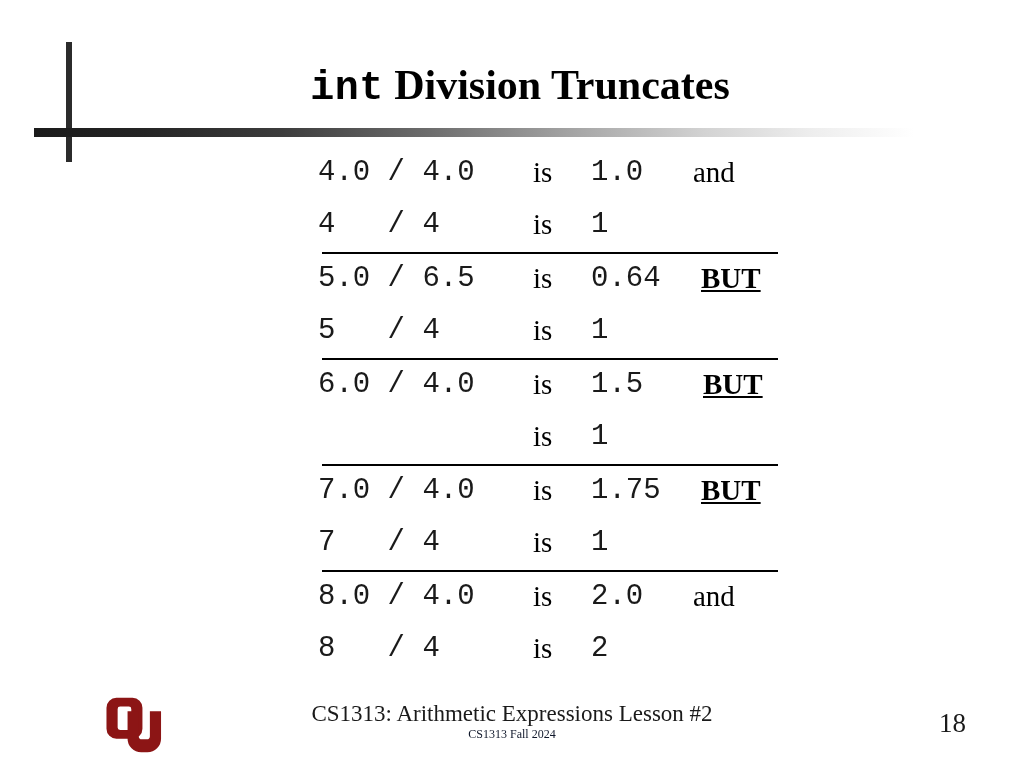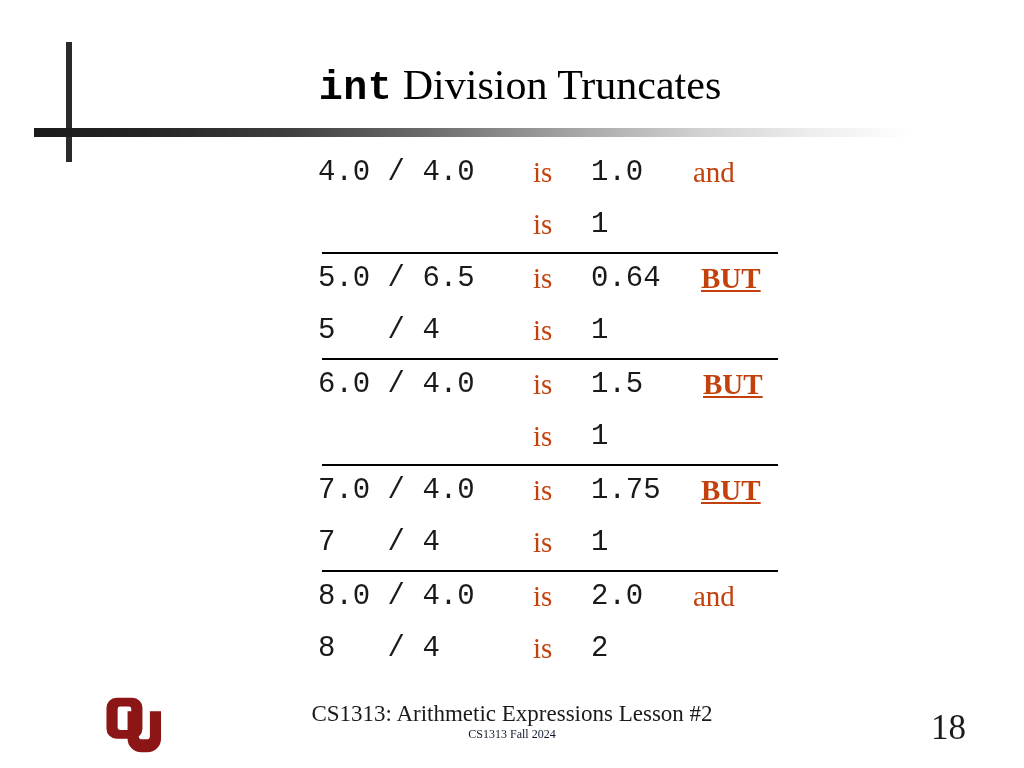--- a/index.html
+++ b/index.html
@@ -57,21 +57,21 @@
     white-space: nowrap;
   }
   .slide-title .mono {
     font-family: "Liberation Mono", "DejaVu Sans Mono", monospace;
     font-weight: bold;
     font-size: 40px;
     letter-spacing: 0.5px;
   }
   .slide-title .serif {
     font-family: "Liberation Serif", "DejaVu Serif", serif;
-    font-weight: normal;
+    font-weight: bold;
   }
 
   
   #body-area {
     position: absolute;
     left: 318px;
     top: 148px;
     width: 600px;
     text-align: right;
   }
@@ -84,21 +84,21 @@
     font-family: "Liberation Mono", "DejaVu Sans Mono", monospace;
     font-size: 29px;
     color: #1a1a1a;
     white-space: pre;
     letter-spacing: 0px;
     vertical-align: baseline;
   }
   .calc-row .word {
     font-family: "Liberation Serif", "DejaVu Serif", serif;
     font-size: 29px;
-    color: #c2410c;
+    color: #000000;
     vertical-align: baseline;
   }
   .calc-row .word.emph {
     font-weight: bold;
     text-decoration: underline;
   }
 
   
   .col-expr {
     position: absolute;
@@ -146,21 +146,21 @@
     font-family: "Liberation Serif", "DejaVu Serif", serif;
     font-size: 12px;
     color: #0f172a;
     line-height: 1.18;
   }
   #page-number {
     position: absolute;
     right: 58px;
     top: 708px;
     font-family: "Liberation Serif", "DejaVu Serif", serif;
-    font-size: 35px;
+    font-size: 27px;
     color: #1a1a1a;
   }
 
   
   #ou-logo {
     position: absolute;
     left: 104px;
     top: 694px;
     width: 62px;
     height: 62px;
@@ -179,20 +179,21 @@
   </div>
 
   <div id="body-area">
       <div class="calc-row">
         <span class="code col-expr">4.0 / 4.0</span>
         <span class="word col-is">is</span>
         <span class="code col-result">1.0</span>
         <span class="word col-note" style="left: 375px;">and</span>
       </div>
       <div class="calc-row">
+        <span class="code col-expr">4   / 4</span>
         <span class="word col-is">is</span>
         <span class="code col-result">1</span>
       </div>
       <div class="sep"></div>
       <div class="calc-row">
         <span class="code col-expr">5.0 / 6.5</span>
         <span class="word col-is">is</span>
         <span class="code col-result">0.64</span>
         <span class="word col-note emph" style="left: 383px;">BUT</span>
       </div>

